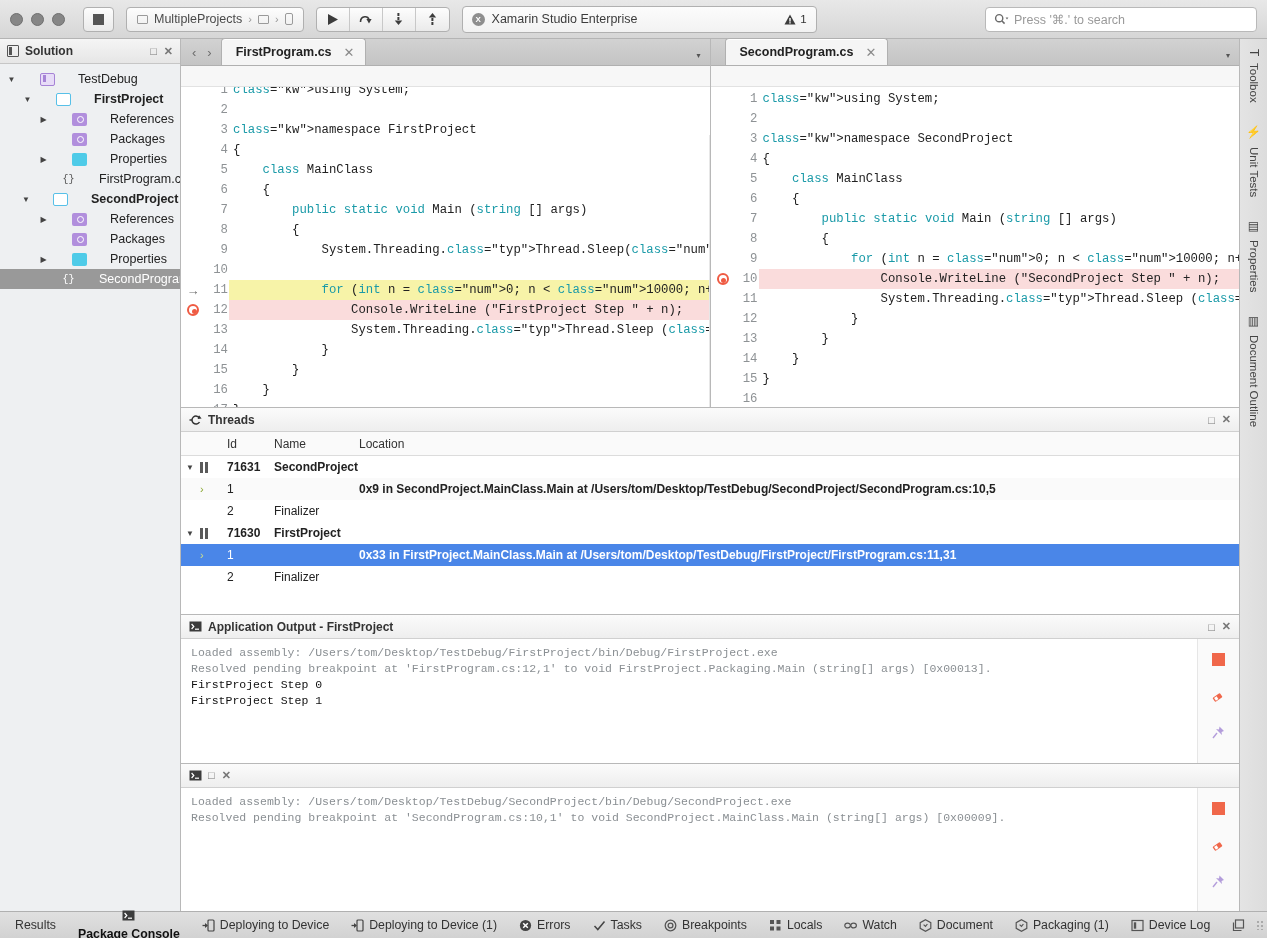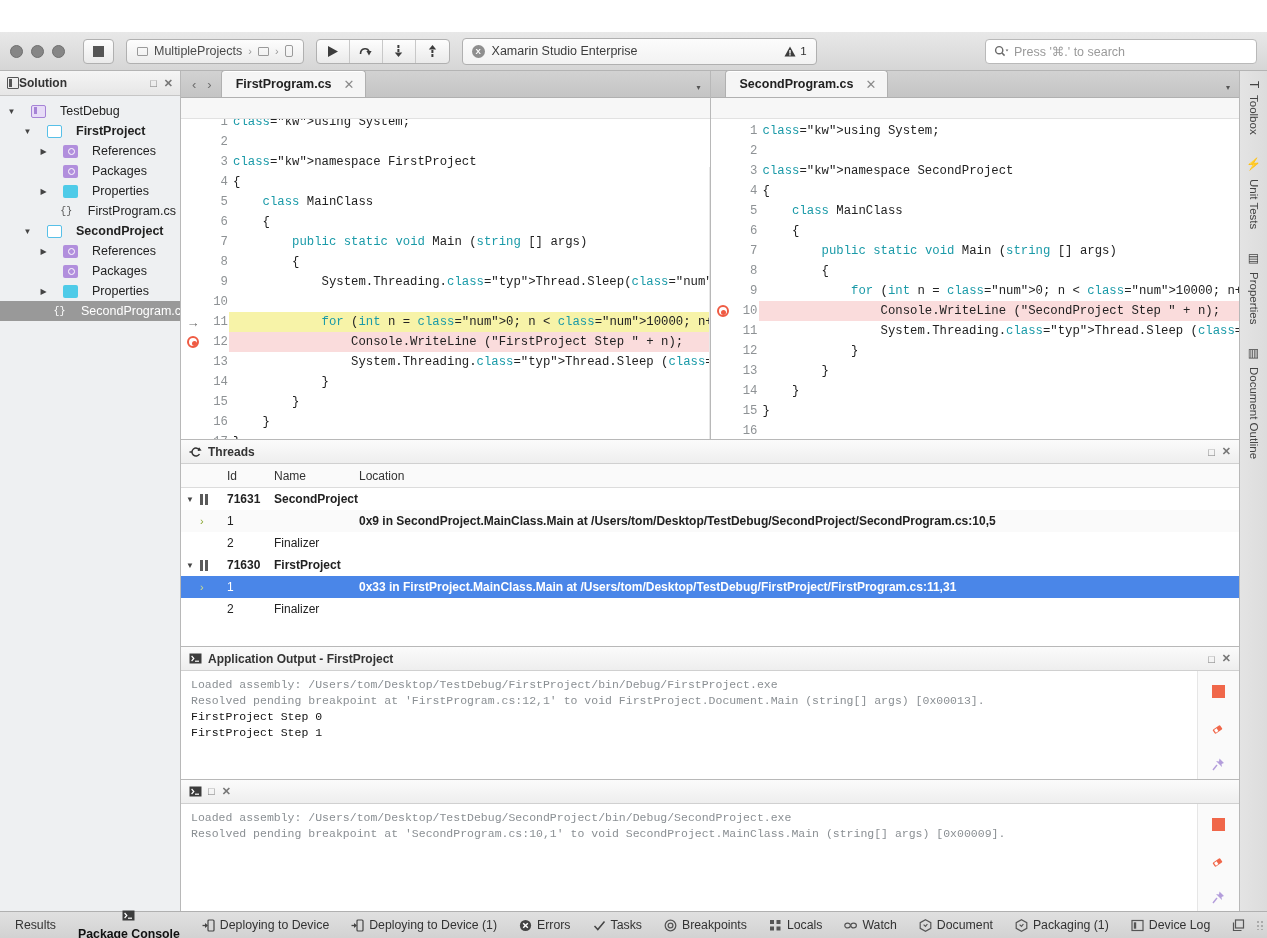--- a/index.html
+++ b/index.html
@@ -16,21 +16,20 @@
 
   
   .toolbar {
     height: 39px; min-height: 39px;
     background: linear-gradient(to bottom, #e8e8e8 0%, #d6d6d6 100%);
     border-bottom: 1px solid #b4b4b4;
     display: flex; align-items: center;
     padding: 0 10px;
     gap: 12px;
     position: relative;
-    margin-top: 32px;
   }
   .traffic { display: flex; align-items: center; gap: 8px; margin-right: 6px; }
   .tl { width: 13px; height: 13px; border-radius: 50%; background: #868686; border: 1px solid #6f6f6f; }
 
   .tb-btn {
     background: linear-gradient(to bottom,#fdfdfd,#eaeaea);
     border: 1px solid #b0b0b0; border-radius: 4px;
     height: 25px; display: flex; align-items: center; justify-content: center;
     padding: 0 9px;
   }
@@ -83,33 +82,33 @@
   .body-row { flex: 1; display: flex; min-height: 0; }
 
   
   .solution {
     width: 181px; min-width: 181px;
     background: #eef0f2;
     border-right: 1px solid #b8b8b8;
     display: flex; flex-direction: column;
   }
   .pad-head {
-    height: 25px; display: flex; align-items: center; 
+    height: 25px; display: flex; align-items: center; gap: 6px;
     padding: 0 7px;
     background: linear-gradient(to bottom,#f5f5f5,#e6e6e6);
     border-bottom: 1px solid #c6c6c6;
     font-weight: bold; font-size: 12px; color: #333;
   }
   .pad-head .pad-title { flex: 1; }
   .pad-ctl { color: #777; font-size: 11px; display: flex; gap: 7px; align-items:center; }
   .sol-icon { width:12px;height:12px;border:1.4px solid #555;border-radius:1px;display:inline-block;position:relative;}
   .sol-icon:after{content:"";position:absolute;left:1px;top:1px;width:3px;height:8px;background:#555;}
 
   .tree { flex: 1; padding-top: 5px; overflow: hidden; font-size: 12.5px; color: #222; }
-  .trow { height: 20px; display: flex; align-items: center; gap: 14px; padding-right: 4px; white-space: nowrap; }
+  .trow { height: 20px; display: flex; align-items: center; gap: 23px; padding-right: 4px; white-space: nowrap; }
   .trow.sel { background: #999999; color: #fff; }
   .disc { width: 11px; display:flex; align-items:center; justify-content:center; color:#444; font-size: 8px; }
   .disc.open::before { content: "\25BC"; }
   .disc.closed::before { content: "\25B6"; }
   .ic { width: 15px; height: 13px; display:inline-block; flex:0 0 auto; border-radius:2px; position:relative;}
   .ic-sln { border: 1.5px solid #a683d6; background:#e7dcf7; }
   .ic-sln::after{content:"";position:absolute;left:1.5px;top:1.5px;width:3px;height:7px;background:#a683d6;}
   .ic-proj { border: 1.5px solid #57c0e8; background:#ffffff; }
   .ic-ref { background:#b18fdd; }
   .ic-ref::after{content:"";position:absolute;left:5px;top:3.5px;width:5px;height:5px;border:1.4px solid #fff;border-radius:50%;}
@@ -589,21 +588,21 @@
             </svg>
             <span class="pt">Application Output - FirstProject</span>
             <span class="pad-ctl">
               <span>□</span>
               <span>✕</span>
             </span>
           </div>
           <div class="out-body">
             <div class="out-text" id="out0">
                 <div class="muted">Loaded assembly: /Users/tom/Desktop/TestDebug/FirstProject/bin/Debug/FirstProject.exe</div>
-                <div class="muted">Resolved pending breakpoint at 'FirstProgram.cs:12,1' to void FirstProject.Document.Main (string[] args) [0x00013].</div>
+                <div class="muted">Resolved pending breakpoint at 'FirstProgram.cs:12,1' to void FirstProject.Packaging.Main (string[] args) [0x00013].</div>
                 <div class="normal">FirstProject Step 0</div>
                 <div class="normal">FirstProject Step 1</div>
               </div>
             <div class="out-side">
               <span class="oi-stop"></span>
               <span class="oi-clear">
                 <svg width="15" height="15" viewBox="0 0 15 15">
                   <rect x="2" y="7" width="9" height="5" rx="1" transform="rotate(-35 6.5 9.5)" fill="#f0674a"></rect>
                   <rect x="3.4" y="8" width="3" height="3.2" transform="rotate(-35 6.5 9.5)" fill="#fff"></rect>
                 </svg>

